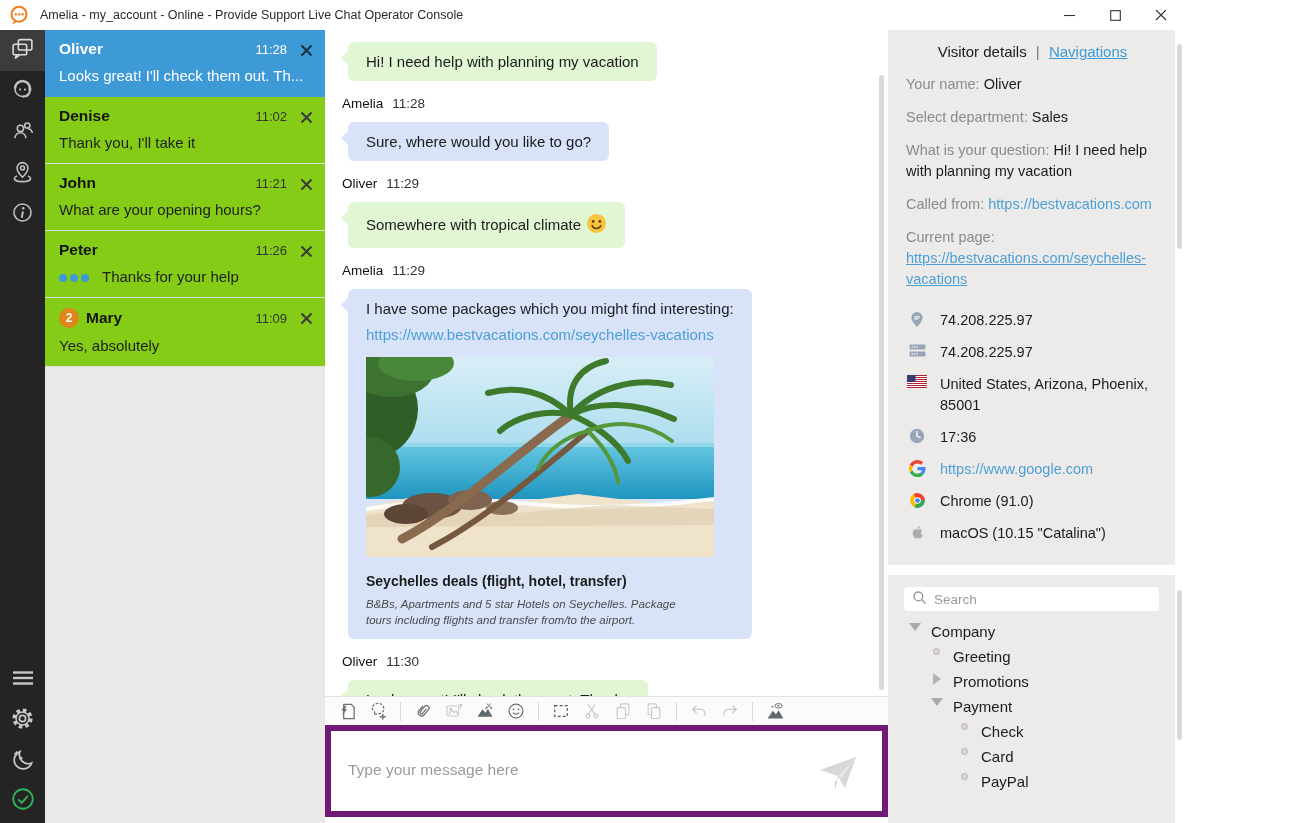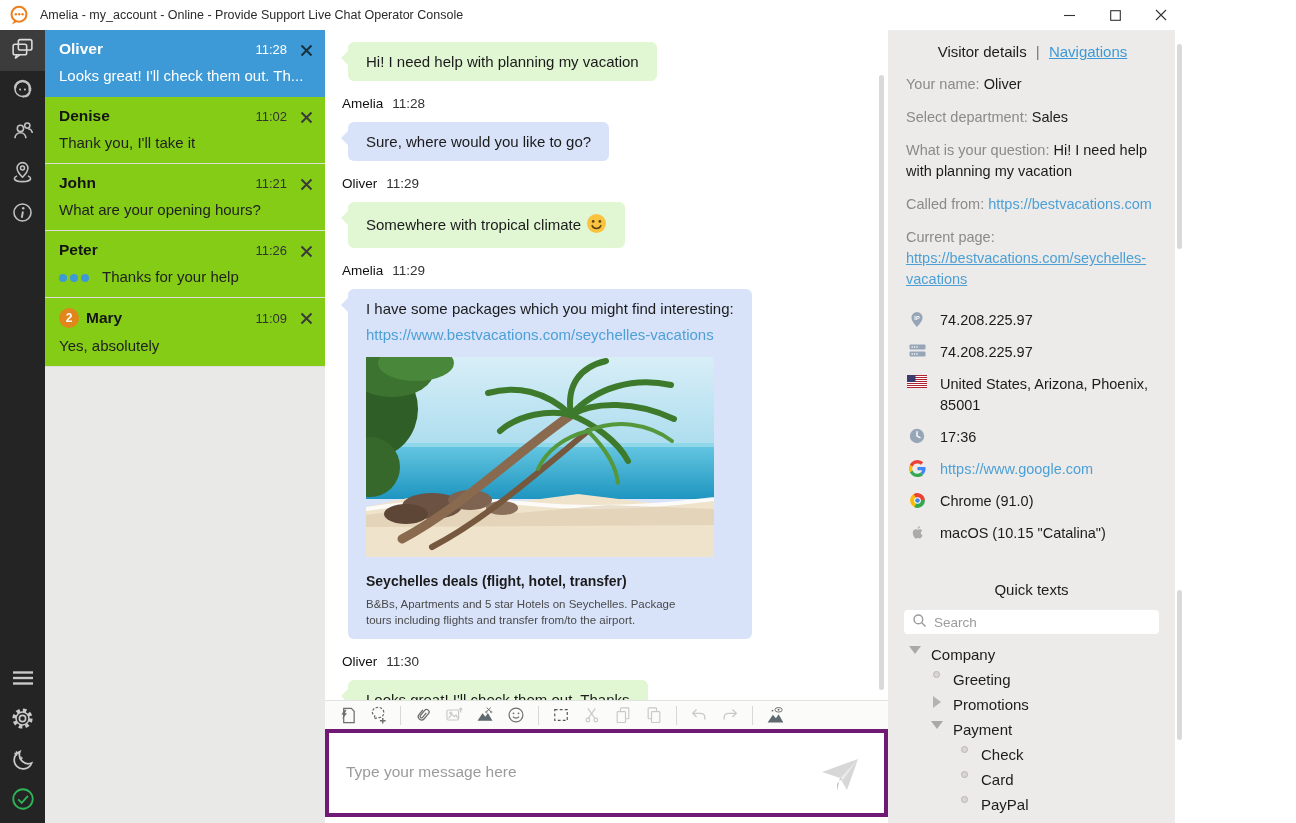--- a/index.html
+++ b/index.html
@@ -48,31 +48,31 @@
   .bubble:before { content:""; position:absolute; left:-7px; top:9px; border:7px solid transparent; border-left:none; }
   .bubble.green { background:#e1f6d2; }
   .bubble.green:before { border-right-color:#e1f6d2; }
   .bubble.blue { background:#d8e3fa; }
   .bubble.blue:before { border-right-color:#d8e3fa; }
   .bubble a { color:#4da0d6; text-decoration:none; }
   .bubble .bigcard-text { margin-bottom:9px; }
   .bubble .bigcard-link { display:block; margin-bottom:14px; }
   .emoji { vertical-align:-4px; margin-left:5px; }
   .card-title { font-size:14px; font-weight:bold; color:#1b1b1b; margin-top:13px; }
-  .card-desc { font-size:11.5px; color:#4a4a4a; margin-top:7px; line-height:1.4; max-width:310px; }
+  .card-desc { font-size:11.5px; color:#4a4a4a; margin-top:7px; line-height:1.4; max-width:310px;font-style:italic; }
   .v-scroll { position:absolute; width:5px; border-radius:3px; background:#d9d9d9; }
   .messages .v-scroll { right:4px; top:45px; height:615px; }
 
   
   .toolbar { height:29px; flex:0 0 29px; background:#fbfbfa; border-top:1px solid #e2e2e2; display:flex; align-items:center; padding:0 10px; gap:7px; }
   .tool-btn { background:none; border:none; width:24px; height:24px; display:flex; align-items:center; justify-content:center; cursor:pointer; }
   .tool-sep { width:1px; height:19px; background:#d8d8d8; margin:0 3px; }
 
   
-  .composer { flex:0 0 87px; border:4px solid #701a75; margin-bottom:6px; position:relative; background:#fff; }
+  .composer { flex:0 0 87px; border:6px solid #701a75; margin-bottom:6px; position:relative; background:#fff; }
   .composer textarea { width:100%; height:100%; border:none; outline:none; resize:none; padding:30px 70px 10px 17px; font-size:15.5px; font-family:"Liberation Sans",sans-serif; color:#222; }
   .composer textarea::placeholder { color:#9b9b9b; }
   .send-btn { position:absolute; right:24px; top:24px; background:none; border:none; cursor:pointer; }
 
   
   .rightpane { width:296px; flex:0 0 296px; background:#fff; display:flex; flex-direction:column; position:relative; }
   .panel-card { background:#ecebea; margin-right:9px; position:relative; }
   .details-card { padding:13px 16px 10px 18px; }
   .panel-gap { height:12px; }
   .qt-card { flex:1; padding:12px 12px 0 12px; }
@@ -601,21 +601,20 @@
               <path d="M10 4.2c.4-.5.7-1.3.6-2-.6 0-1.4.4-1.8 1-.4.4-.8 1.2-.7 1.9.8.1 1.5-.4 1.9-.9z" fill="#ababab"></path>
             </svg>
           </span>
           <span>macOS (10.15 "Catalina")</span>
         </div>
       </div>
 
       <div class="panel-gap"></div>
 
       <div class="panel-card qt-card">
-        <div class="qt-title">Quick texts</div>
         <div class="qt-search">
           <span>
             <svg width="15" height="15" viewBox="0 0 16 16" fill="none" stroke="#9b9b9b" stroke-width="1.5">
               <circle cx="6.8" cy="6.8" r="4.6"></circle>
               <line x1="10.4" y1="10.4" x2="14.5" y2="14.5"></line>
             </svg>
           </span>
           <input type="text" placeholder="Search" style="">
         </div>
 

